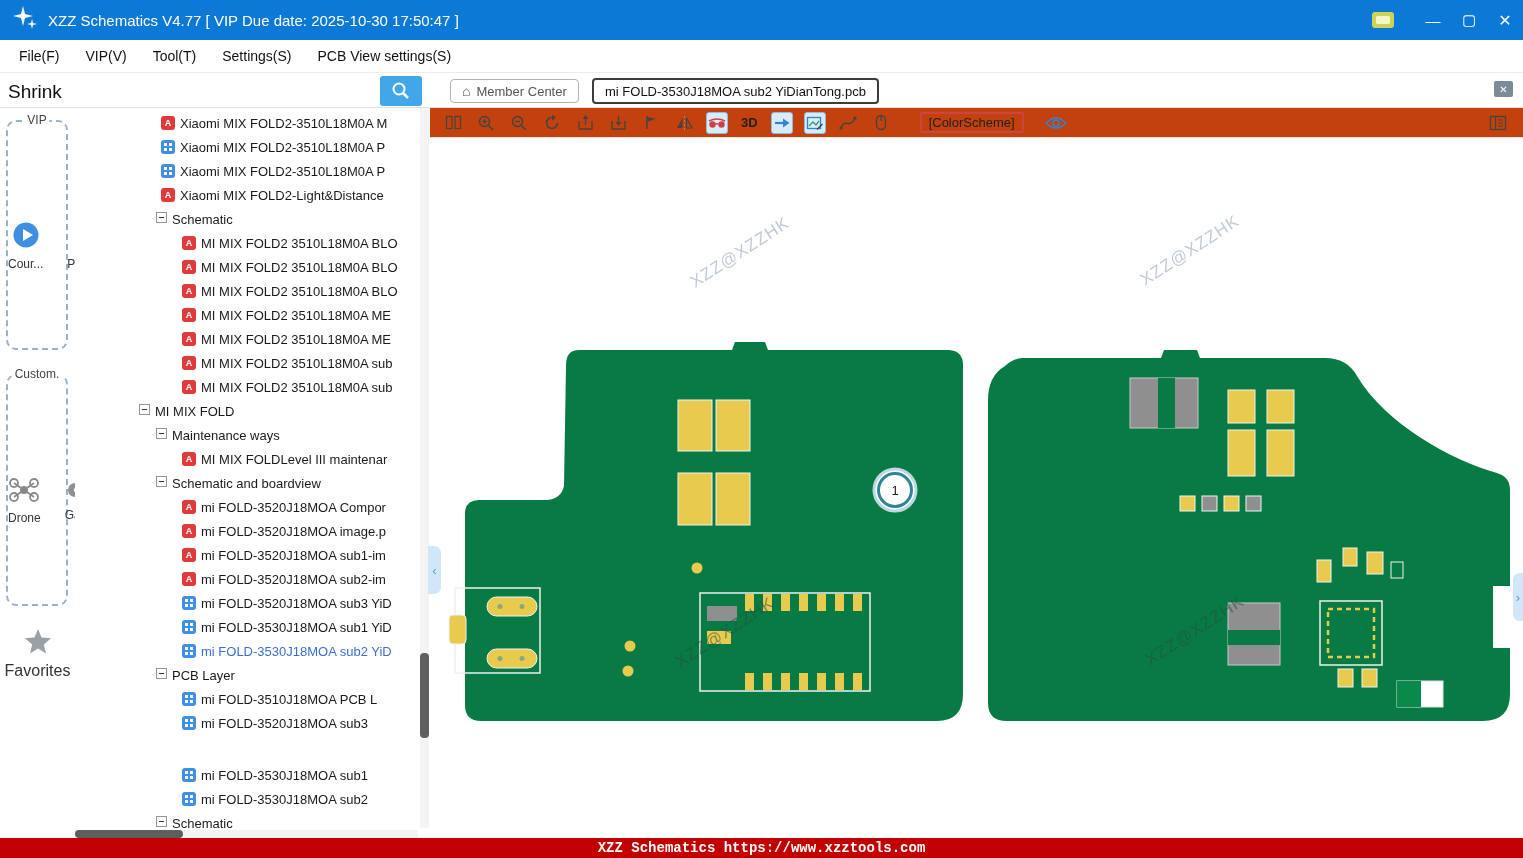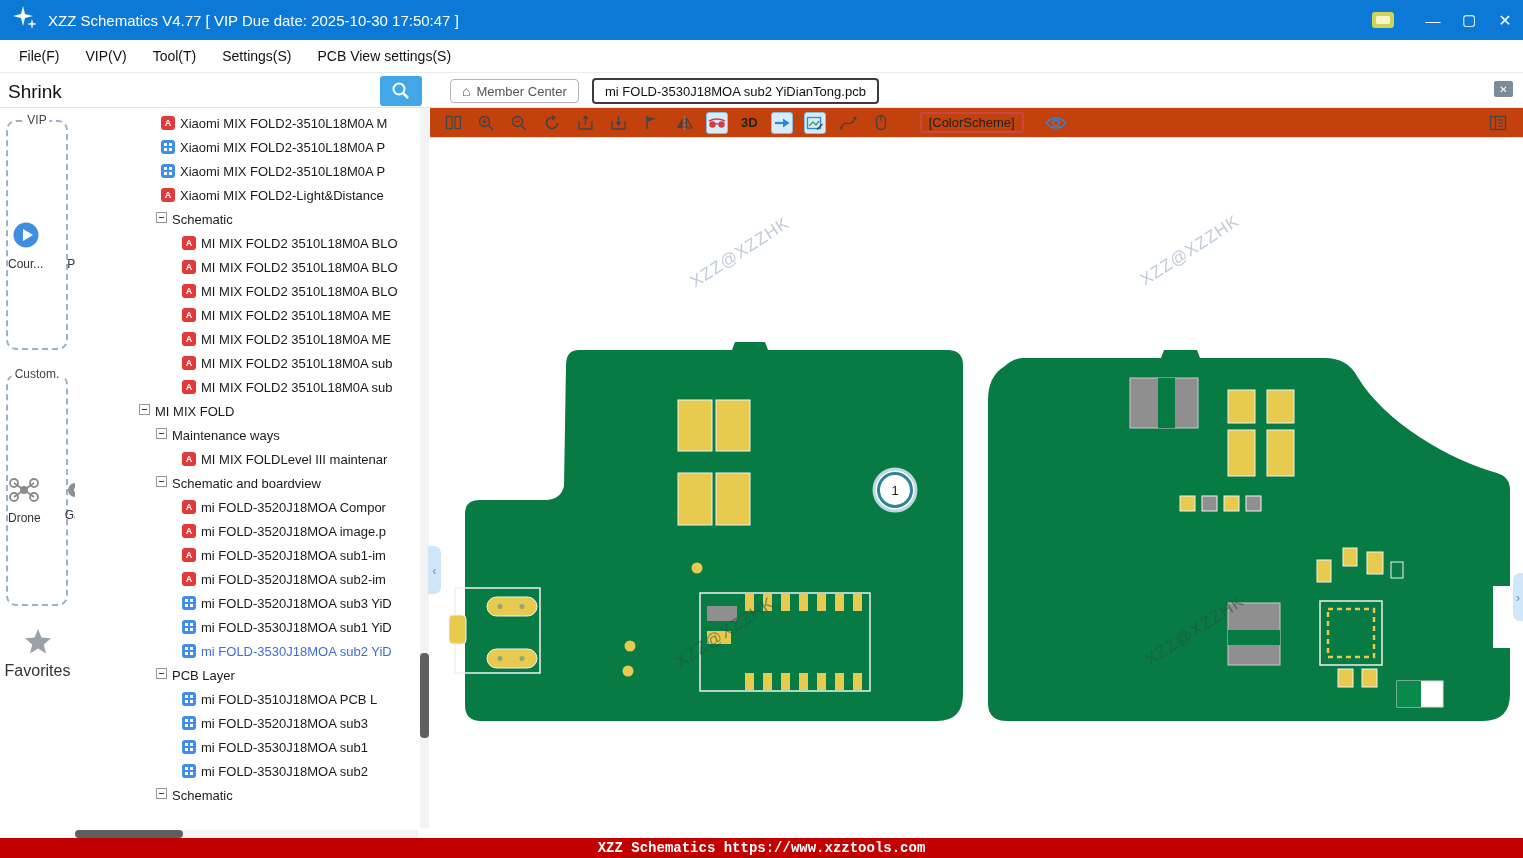--- a/index.html
+++ b/index.html
@@ -317,21 +317,21 @@
             <span class="tlabel">PCB Layer</span>
           </div>
           <div class="tree-row" style="padding-left: 107px;">
             <span class="ficon icon-board"></span>
             <span class="tlabel">mi FOLD-3510J18MOA PCB L</span>
           </div>
           <div class="tree-row" style="padding-left: 107px;">
             <span class="ficon icon-board"></span>
             <span class="tlabel">mi FOLD-3520J18MOA sub3</span>
           </div>
-          <div class="tree-row" style="padding-left: 107px;">
+          <div class="tree-row" style="padding-left: 107px; margin-top: 28px;">
             <span class="ficon icon-board"></span>
             <span class="tlabel">mi FOLD-3530J18MOA sub1</span>
           </div>
           <div class="tree-row" style="padding-left: 107px;">
             <span class="ficon icon-board"></span>
             <span class="tlabel">mi FOLD-3530J18MOA sub2</span>
           </div>
           <div class="tree-row" style="padding-left: 81px;">
             <span class="expander"></span>
             <span class="tlabel">Schematic</span>

